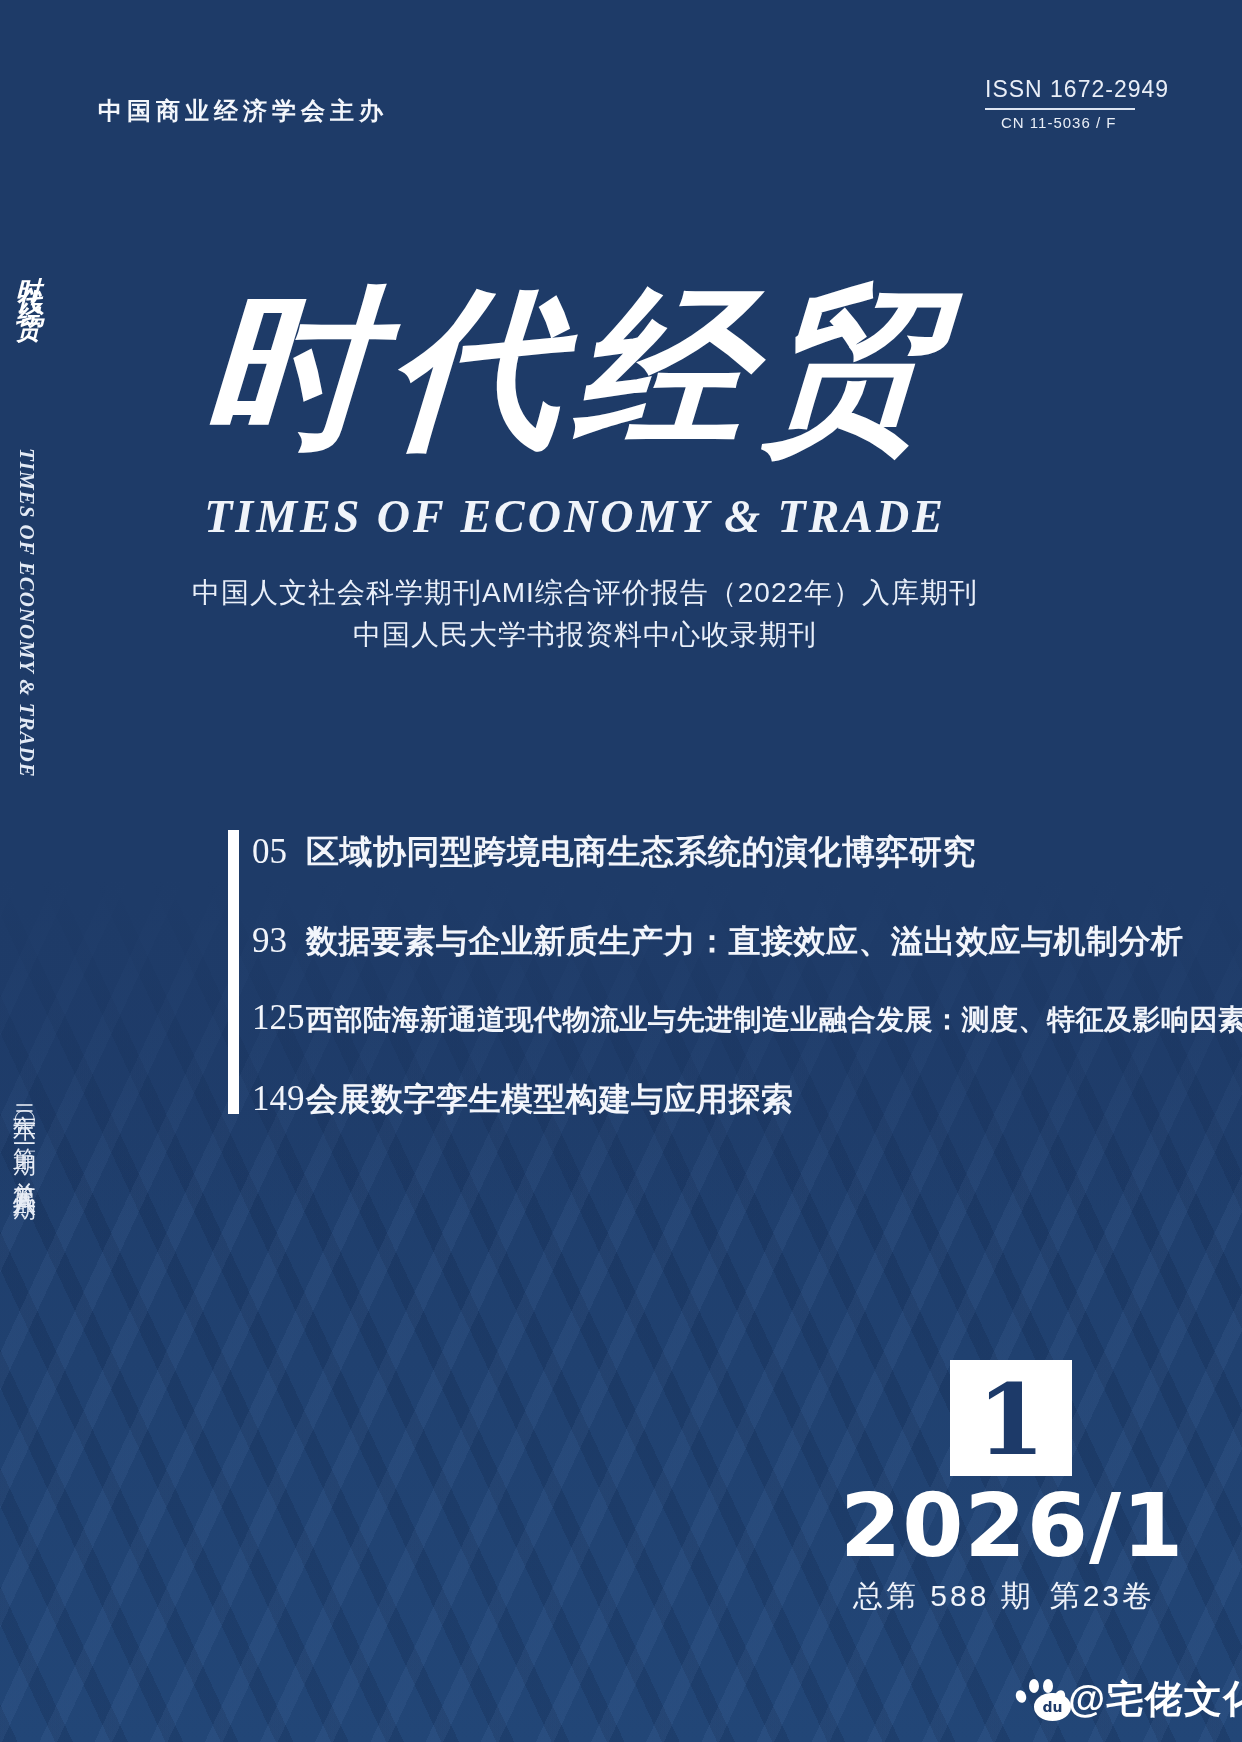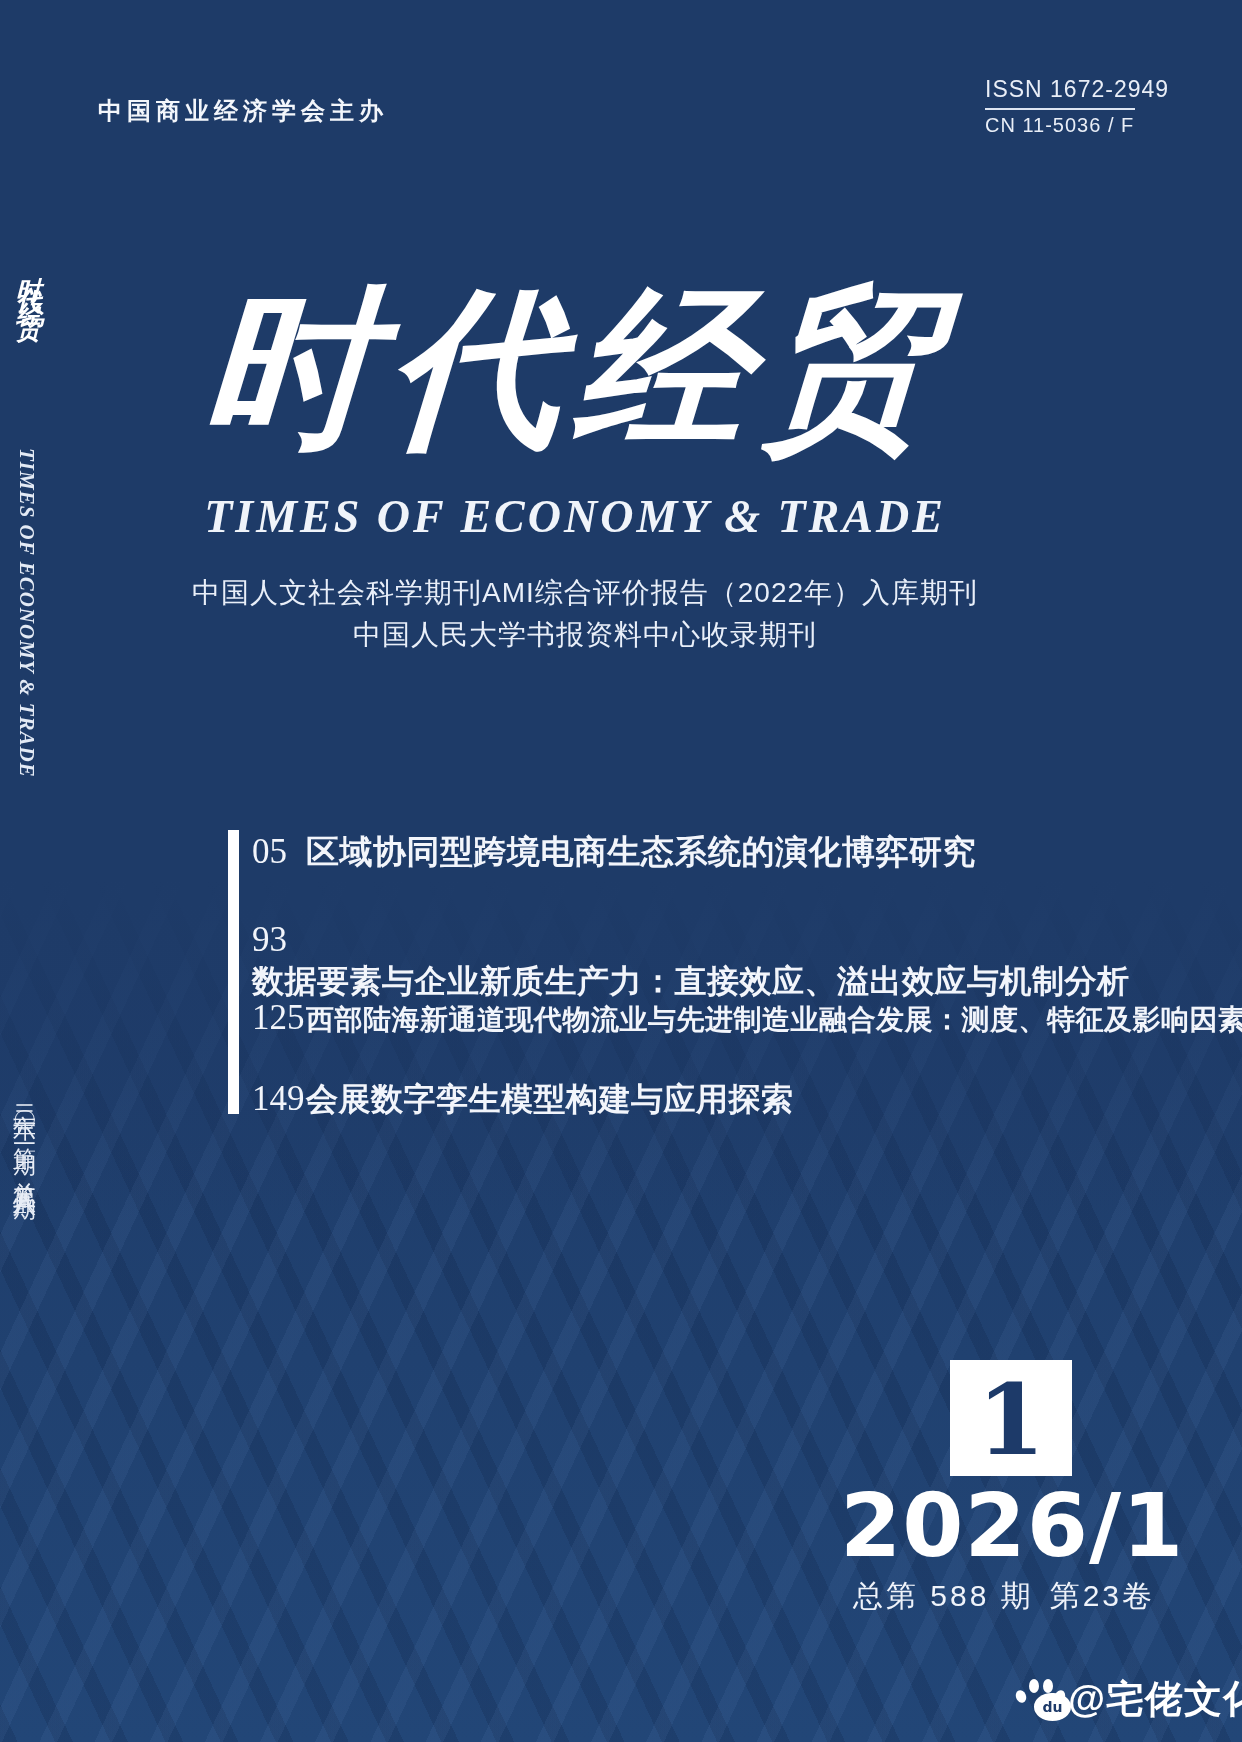--- a/index.html
+++ b/index.html
@@ -23,21 +23,21 @@
   }
 
   
   .organizer {
     position:absolute; left:98px; top:95px;
     font-size:24px; font-weight:bold; letter-spacing:5px; color:#f3f6fb;
   }
   .issn-block { position:absolute; left:985px; top:76px; width:156px; }
   .issn-line1 { font-size:23px; letter-spacing:1px; color:#e9eef7; white-space:nowrap; }
   .issn-divider { margin:5px 0 4px 0; border:none; border-top:2px solid #dde5f2; width:150px; }
-  .issn-line2 { font-size:20px; letter-spacing:1px; color:#e9eef7; white-space:nowrap; }
+  .issn-line2 { font-size:15px; letter-spacing:1px; color:#e9eef7; white-space:nowrap;margin-left:16px; }
 
   
   .spine-title {
     position:absolute; left:12px; top:256px;
     writing-mode:vertical-rl; font-family:"DejaVu Serif", serif;
     font-size:25px; font-weight:bold; font-style:italic;
     letter-spacing:13px; color:#fff;
   }
   .spine-en {
     position:absolute; left:14px; top:448px;
@@ -65,21 +65,21 @@
   }
   .accolade { position:absolute; left:70px; width:1030px; text-align:center;
     font-size:28px; letter-spacing:1px; color:#e9eff9; white-space:nowrap; }
   .accolade-1 { top:574px; }
   .accolade-2 { top:616px; }
 
   
   .toc-bar { position:absolute; left:228px; top:830px; width:11px; height:284px; background:#ffffff; }
   .toc-row { position:absolute; left:252px; display:flex; align-items:baseline; white-space:nowrap; }
   .toc-row-1 { top:830px;justify-content:space-between; }
-  .toc-row-2 { top:920px;flex-direction:column; }
+  .toc-row-2 { top:920px; }
   .toc-row-3 { top:998px; }
   .toc-row-4 { top:1078px; }
   .toc-num {
     width:54px; flex-shrink:0; font-family:"Liberation Serif", serif;
     font-size:35px; color:#f2f5fb;
   }
   .toc-title { font-size:32px; font-weight:bold; letter-spacing:0.5px; color:#f2f5fb; }
   .toc-row-1 .toc-title { font-size:33px; }
   .toc-row-3 .toc-title { font-size:28px; }
 

